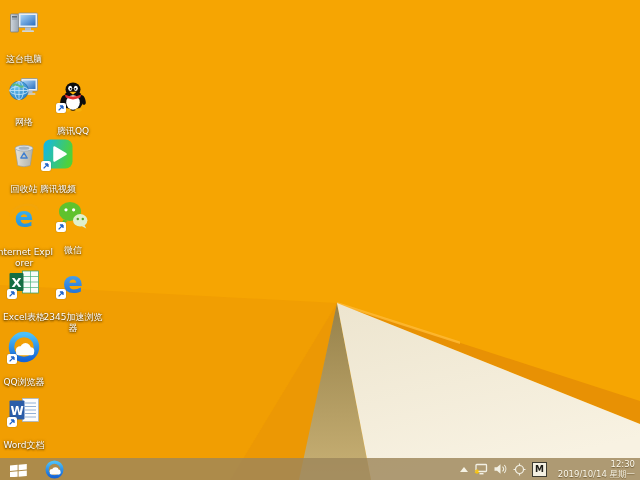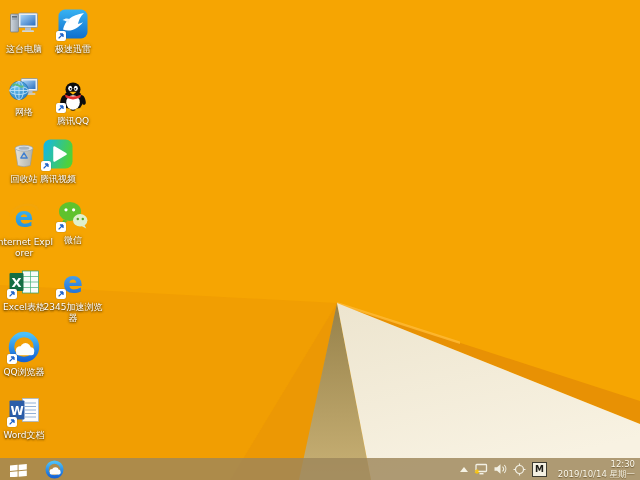--- a/index.html
+++ b/index.html
@@ -5,21 +5,21 @@
   html,body{margin:0;padding:0;}
   body{width:640px;height:480px;overflow:hidden;position:relative;
        font-family:"DejaVu Sans","Liberation Sans",sans-serif;}
   #screen{position:absolute;inset:0;width:640px;height:480px;}
   .wall{position:absolute;inset:0;}
 
   
   .cell{position:absolute;width:64px;display:flex;flex-direction:column;align-items:center;cursor:default;}
   .ic{width:32px;height:32px;position:relative;flex:0 0 auto;}
   .ic svg{display:block;}
-  .lbl{margin-top:4px;font-size:9px;line-height:11px;color:#fff;text-align:center;
+  .lbl{margin-top:14px;font-size:9px;line-height:11px;color:#fff;text-align:center;
        max-width:62px;word-break:break-all;
        text-shadow:0 1px 2px rgba(70,45,0,.95),0 0 3px rgba(90,55,0,.65);}
   .sc{position:absolute;left:-1px;bottom:-1px;width:10px;height:10px;background:#fff;
       border-radius:2px;box-shadow:0 0 1px rgba(0,0,0,.55);display:flex;align-items:center;justify-content:center;}
 
   
   #taskbar{position:absolute;left:0;top:458px;width:640px;height:22px;
            background:rgba(158,134,90,0.82);display:flex;align-items:center;}
   #startBtn{width:36px;height:22px;display:flex;align-items:center;justify-content:center;}
   .taskicon{width:28px;height:22px;display:flex;align-items:center;justify-content:center;}
@@ -73,41 +73,20 @@
         <rect x="4" y="10.5" width="5" height="1" fill="#8a96a4"></rect>
         <rect x="10.5" y="5" width="19" height="14.5" rx="1.2" fill="#e8edf2" stroke="#7d8a98" stroke-width="0.7"></rect>
         <rect x="12.5" y="7" width="15" height="10.5" fill="url(#scrA)"></rect>
         <rect x="17" y="19.5" width="6" height="2.8" fill="#b6bfc9"></rect>
         <rect x="14" y="22.3" width="12" height="1.8" rx="0.9" fill="#cfd6dd"></rect>
       </svg>
     </div>
     <div class="lbl">这台电脑</div>
   </div>
 
-  <div class="cell" style="left:41px;top:8px">
-    <div class="ic">
-      <svg width="32" height="32" viewBox="0 0 32 32">
-        <defs>
-            <linearGradient id="xlA" x1="0" y1="0" x2="0" y2="1">
-          <stop offset="0" stop-color="#38b2f2"></stop>
-              <stop offset="1" stop-color="#0f6fcd"></stop>
-            </linearGradient>
-          </defs>
-        <rect x="1.5" y="1.5" width="29" height="29" rx="6.5" fill="url(#xlA)"></rect>
-        <path d="M6,21.5 C8,13 14,7 27,5 C23,9 22,12 21,16 C23,15.5 24.5,15 26,14 C21,21 13,24.5 6,21.5 Z" fill="#fff"></path>
-        <path d="M13,11 C10,10 8,10.2 5.5,12 C8,12.6 10,13.6 11.3,15.2 Z" fill="#eaf6fe"></path>
-      </svg>
-      <span class="sc">
-        <svg width="8" height="8" viewBox="0 0 8 8">
-            <path d="M1.6,6.4 L6,2 M6,2 H2.9 M6,2 V5.1" stroke="#1e62c8" stroke-width="1.3" fill="none"></path>
-          </svg>
-      </span>
-    </div>
-    <div class="lbl">极速迅雷</div>
-  </div>
 
   <div class="cell" style="left:-8px;top:71px">
     <div class="ic">
       <svg width="32" height="32" viewBox="0 0 32 32">
         <defs>
             <linearGradient id="scrB" x1="0" y1="0" x2="1" y2="1">
           <stop offset="0" stop-color="#a8d4f8"></stop>
               <stop offset="1" stop-color="#2b6fc0"></stop>
             </linearGradient>
           <radialGradient id="glbB" cx="0.35" cy="0.3" r="0.9">

